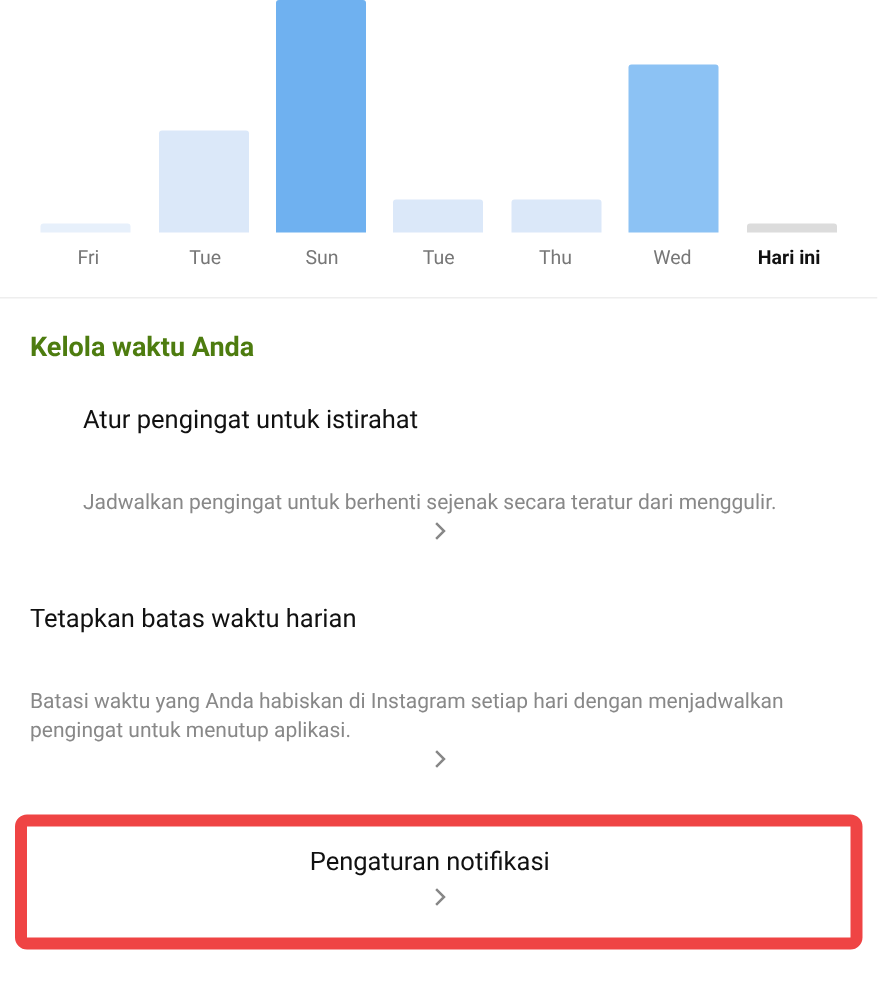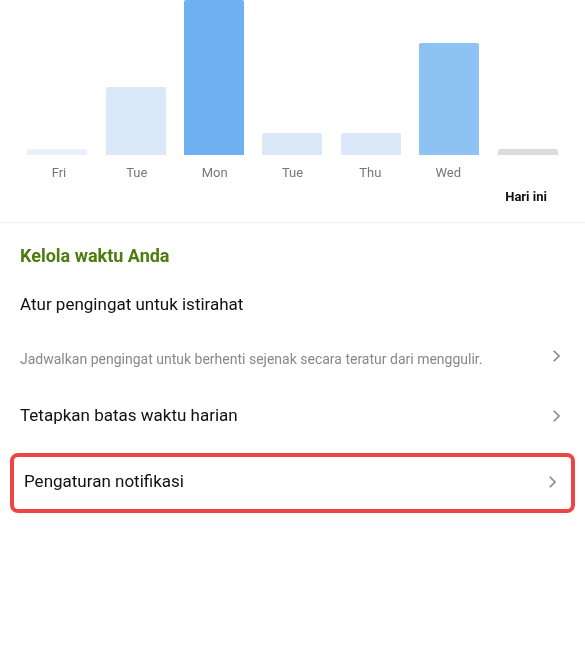--- a/index.html
+++ b/index.html
@@ -38,33 +38,33 @@
   }
   .label-col {
     flex: 1;
     text-align: center;
     font-size: 13px;
     color: #777;
   }
   .label-today {
     font-weight: 700;
     color: #111;
-    margin-top: 24px;
   }
   .section-title {
     font-size: 18px;
     font-weight: 700;
     color: #4d7c0f;
     padding: 22px 20px 10px 20px;
   }
   .list-item {
     display: flex;
-    align-items: flex-end;
+    align-items: center;
     padding: 18px 20px;
     cursor: pointer;
+    flex-direction: column;
   }
   .list-item-content {
     flex: 1;
     padding-right: 12px;
   }
   .item-title {
     font-size: 17px;
     color: #111;
     margin-bottom: 4px;
   }
@@ -73,21 +73,21 @@
     color: #888;
     line-height: 1.35;
     margin-top: 36px;
   }
   .chevron {
     color: #888;
     flex-shrink: 0;
   }
   .highlighted {
     margin: 6px 10px 0 10px;
-    border: 4px solid #ef4444;
+    border: 8px solid #ef4444;
     border-radius: 8px;
     padding: 14px 10px;
   }
   .highlighted .list-item {
     padding: 0;
   }
 </style>
 </head>
 <body>
 
@@ -111,21 +111,21 @@
       <div class="bar-col">
         <div class="bar" style="height: 112px; background: rgb(140, 194, 244);"></div>
       </div>
       <div class="bar-col">
         <div class="bar" style="height: 6px; background: rgb(220, 220, 220);"></div>
       </div>
     </div>
   <div class="labels" id="labels">
       <div class="label-col">Fri</div>
       <div class="label-col">Tue</div>
-      <div class="label-col">Mon</div>
+      <div class="label-col">Sun</div>
       <div class="label-col">Tue</div>
       <div class="label-col">Thu</div>
       <div class="label-col">Wed</div>
       <div class="label-col label-today">Hari ini</div>
     </div>
 </div>
 
 <div class="section-title">Kelola waktu Anda</div>
 
 <div class="list-item">
@@ -136,20 +136,21 @@
   <span class="chevron">
     <svg width="18" height="18" viewBox="0 0 24 24" fill="none" stroke="currentColor" stroke-width="2.2">
         <polyline points="9 5 16 12 9 19"></polyline>
       </svg>
   </span>
 </div>
 
 <div class="list-item">
   <div class="list-item-content">
     <div class="item-title">Tetapkan batas waktu harian</div>
+    <div class="item-desc">Batasi waktu yang Anda habiskan di Instagram setiap hari dengan menjadwalkan pengingat untuk menutup aplikasi.</div>
   </div>
   <span class="chevron">
     <svg width="18" height="18" viewBox="0 0 24 24" fill="none" stroke="currentColor" stroke-width="2.2">
         <polyline points="9 5 16 12 9 19"></polyline>
       </svg>
   </span>
 </div>
 
 <div class="highlighted">
   <div class="list-item">

